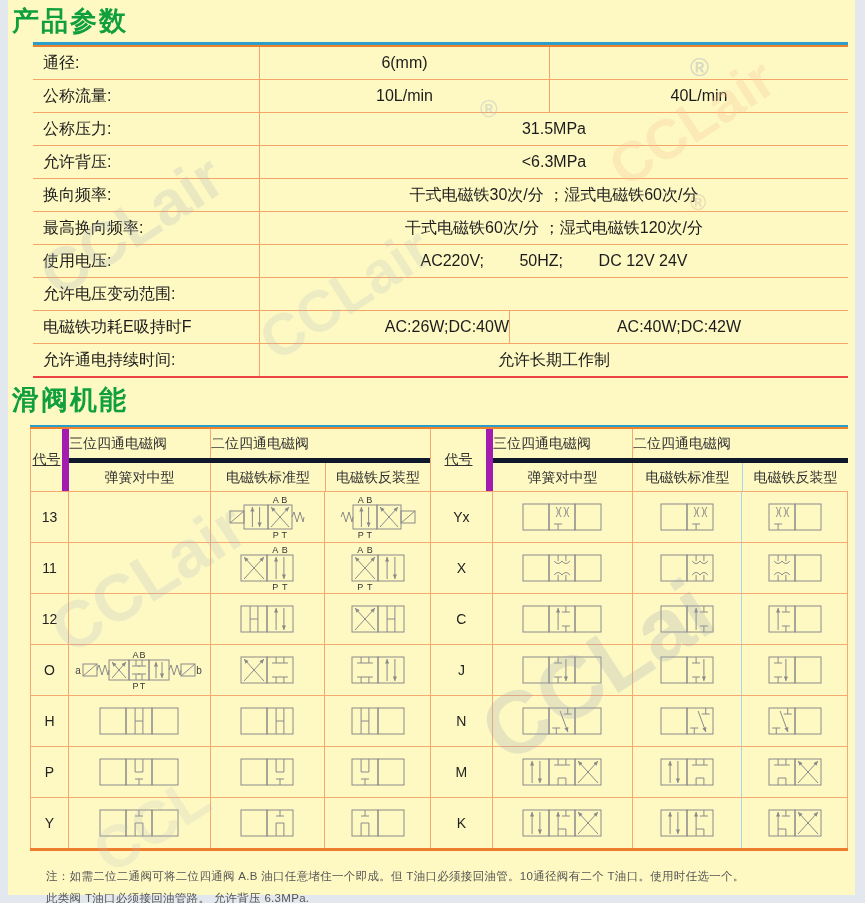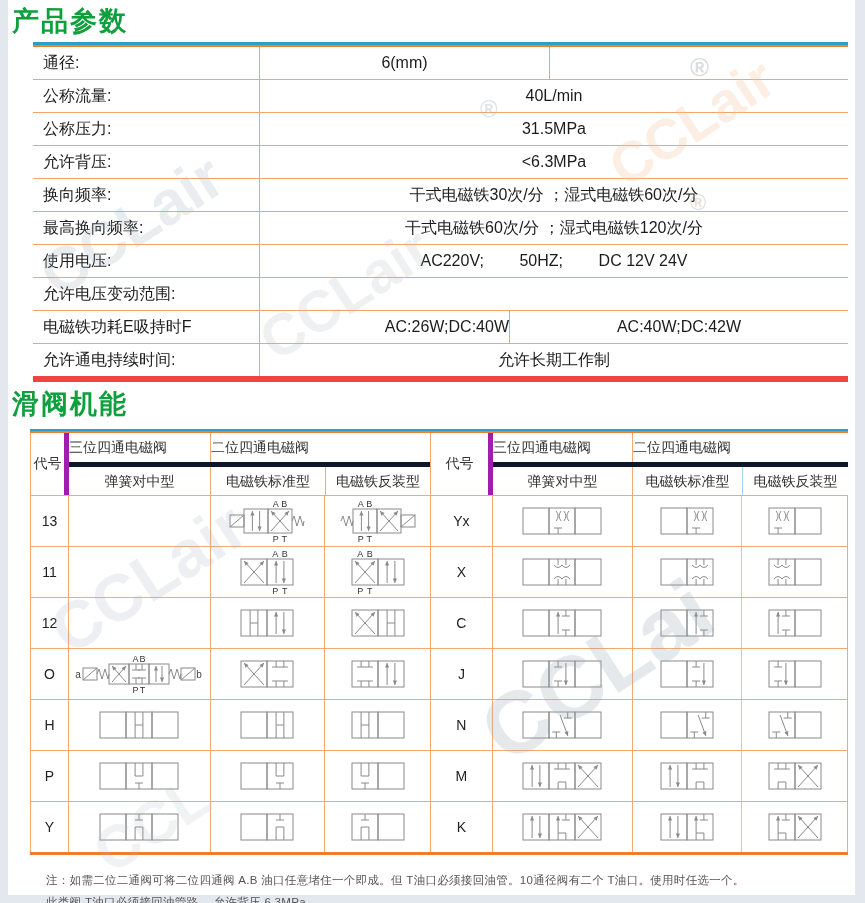--- a/index.html
+++ b/index.html
@@ -4,46 +4,46 @@
 <style>
   html,body{margin:0;padding:0;}
   body{
     width:865px;height:903px;position:relative;overflow:hidden;
     background:#e3e8ee;
     font-family:"Liberation Sans","DejaVu Sans",sans-serif;
     -webkit-font-smoothing:antialiased;
   }
   .content{
     position:absolute;left:8px;right:10px;top:0;bottom:8px;
-    background:#ffffff;z-index:1;
+    background:#fef9c3;z-index:1;
   }
   
   .sec-title{
     color:#0f9f3c;font-weight:bold;font-size:27px;letter-spacing:2px;
     margin:5px 0 0 4px;line-height:33px;
   }
   
   .pwrap{margin:4px 0 0 25px;width:815px;border-top:3px solid #2b9fc9;}
-  .pwrap-inner{border-top:2px solid #f0812c;border-bottom:6px solid #ef4444;}
+  .pwrap-inner{border-top:2px solid #f0812c;border-bottom:2px solid #ef4444;}
   .prow{display:flex;height:32px;line-height:32px;border-bottom:1px solid #f5a468;font-size:16px;color:#1c1c1c;}
   .prow:last-child{border-bottom:none;}
   .plabel{width:227px;padding-left:10px;box-sizing:border-box;border-right:1px solid #f5a468;text-align:left;}
   .pval{text-align:center;box-sizing:border-box;white-space:pre;}
   .pmerged{flex:1;}
   .pv1{width:290px;border-right:1px solid #f5a468;}
   .pv1b{width:250px;border-right:1px solid #f5a468;text-align:right;}
   .pv2{flex:1;}
   
   .vwrap{margin:6px 0 0 22px;width:818px;border-top:2px solid #2b9fc9;}
   .vwrap-inner{border-top:2px solid #f0812c;border-bottom:3px solid #ef7d2f;display:flex;}
   .vtable{box-sizing:border-box;}
   .vtable-l{width:400px;border-left:1px solid #f5a870;}
   .vtable-r{width:418px;border-left:1px solid #f5a870;}
   .vhead{display:flex;border-bottom:1px solid #f5a870;font-size:14px;color:#333;}
-  .vh-code{display:flex;align-items:center;justify-content:center;border-right:5px solid #a21caf;box-sizing:border-box;}
+  .vh-code{display:flex;align-items:center;justify-content:center;border-right:7px solid #a21caf;box-sizing:border-box;text-decoration:underline;}
   .vtable-l .vh-code{width:38px;}
   .vtable-r .vh-code{width:62px;}
   .vh-right{flex:1;}
   .vh-top{display:flex;height:29px;line-height:29px;border-bottom:5px solid #0f172a;text-align:left;}
   .vh-bot{display:flex;height:28px;line-height:28px;text-align:center;}
   .vtable-l .vh-3way,.vtable-l .vh-spring{width:142px;box-sizing:border-box;border-right:1px solid #f5a870;}
   .vtable-r .vh-3way,.vtable-r .vh-spring{width:140px;box-sizing:border-box;border-right:1px solid #f5a870;}
   .vh-2way{flex:1;}
   .vtable-l .vh-std{width:115px;box-sizing:border-box;border-right:1px solid #f5a870;}
   .vtable-r .vh-std{width:110px;box-sizing:border-box;border-right:1px solid #a9d6ea;}
@@ -74,20 +74,21 @@
   <div class="sec-title">产品参数</div>
 
   <div class="pwrap">
     <div class="pwrap-inner" id="param-rows">
         <div class="prow">
           <div class="plabel">通径:</div>
           <div class="pval pv1">6(mm)</div>
         </div>
         <div class="prow">
           <div class="plabel">公称流量:</div>
+          <div class="pval pv1">10L/min</div>
           <div class="pval pv2">40L/min</div>
         </div>
         <div class="prow">
           <div class="plabel">公称压力:</div>
           <div class="pval pmerged">31.5MPa</div>
         </div>
         <div class="prow">
           <div class="plabel">允许背压:</div>
           <div class="pval pmerged">&lt;6.3MPa</div>
         </div>

